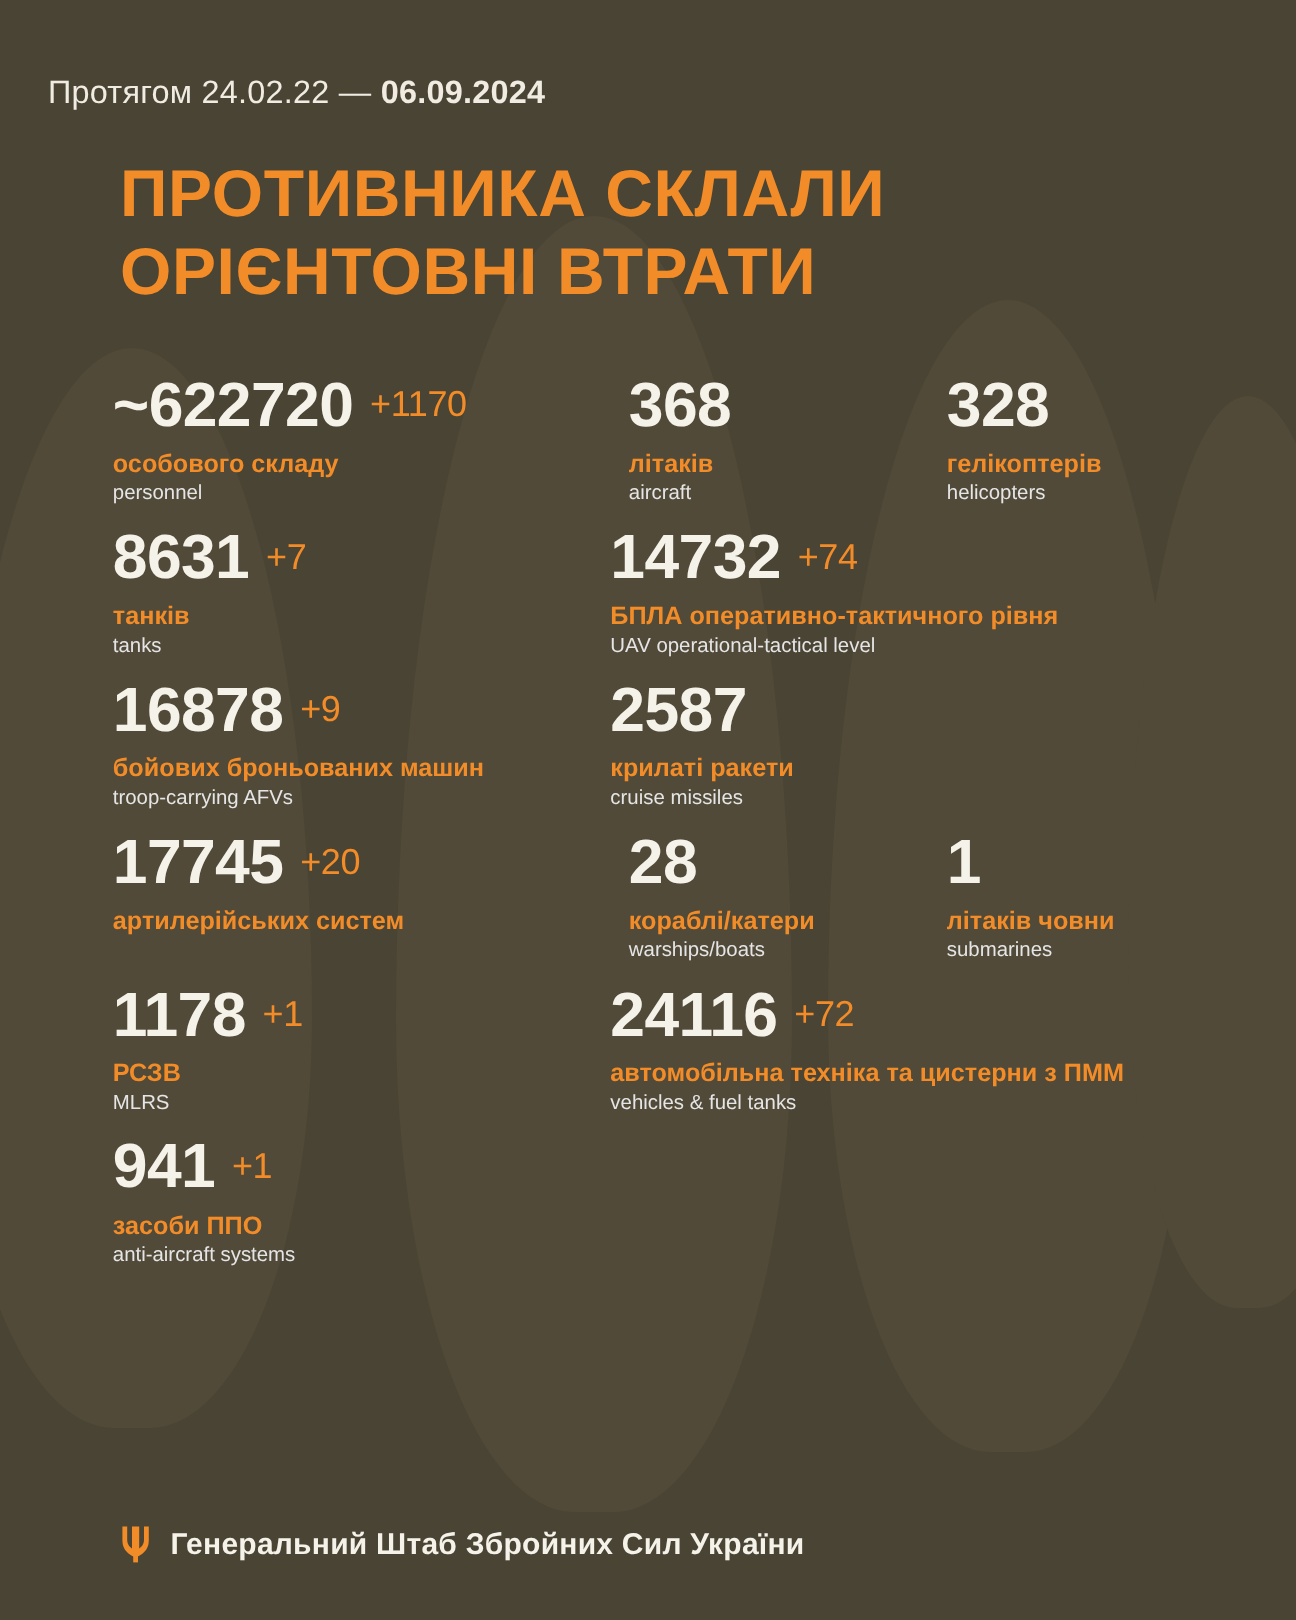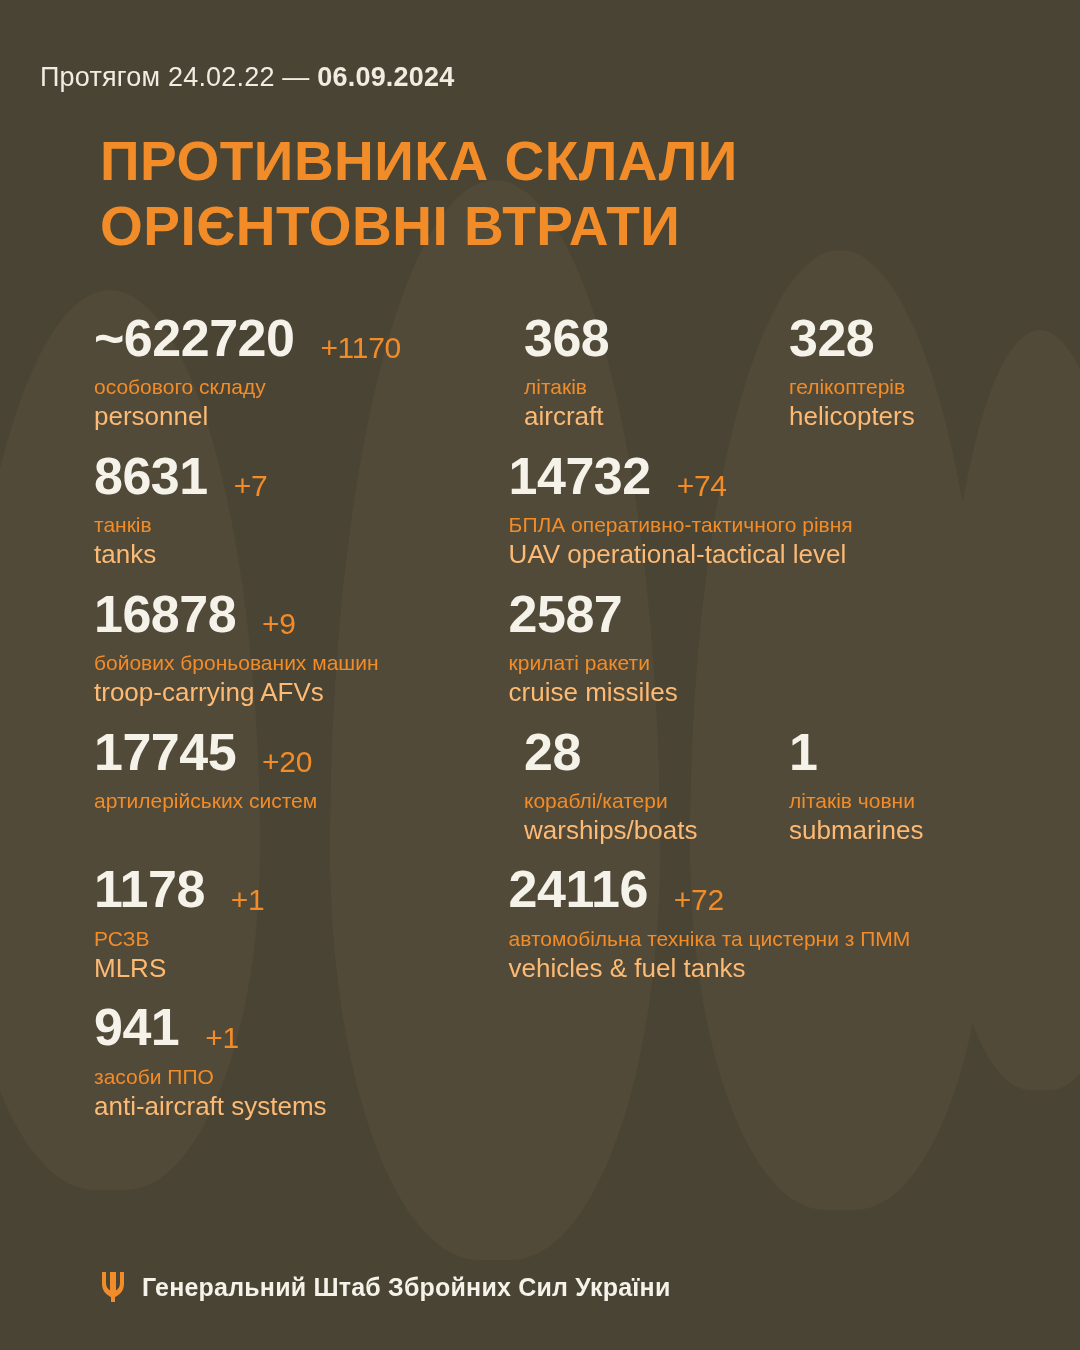--- a/index.html
+++ b/index.html
@@ -107,48 +107,48 @@
   .stat {
     box-sizing: border-box;
   }
   .col-1 { width: 430px; }
   .col-2 { width: 265px; }
   .col-3 { width: 215px; }
   .col-wide { width: 520px; }
 
   .value-line {
     display: flex;
-    align-items: flex-end;
-    gap: 26px;
+    align-items: center;
+    gap: 14px;
     white-space: nowrap;
   }
   .value {
     font-size: 52px;
     font-weight: bold;
     color: #f5f2e9;
     line-height: 1.05;
     letter-spacing: -0.5px;
   }
   .delta {
     font-size: 30px;
     font-weight: normal;
     color: #f28c28;
     letter-spacing: -0.3px;
   }
   .label-ua {
     margin-top: 9px;
     font-size: 21px;
-    font-weight: normal;
+    font-weight: bold;
     color: #f28c28;
     line-height: 1.22;
   }
   .label-en {
     margin-top: 1px;
-    font-size: 26px;
-    color: #fdba74;
+    font-size: 17px;
+    color: #e5e5e5;
     line-height: 1.22;
   }
 
   .footer {
     padding: 0 16px 46px 100px;
     display: flex;
     align-items: center;
     gap: 16px;
   }
   .trident {

